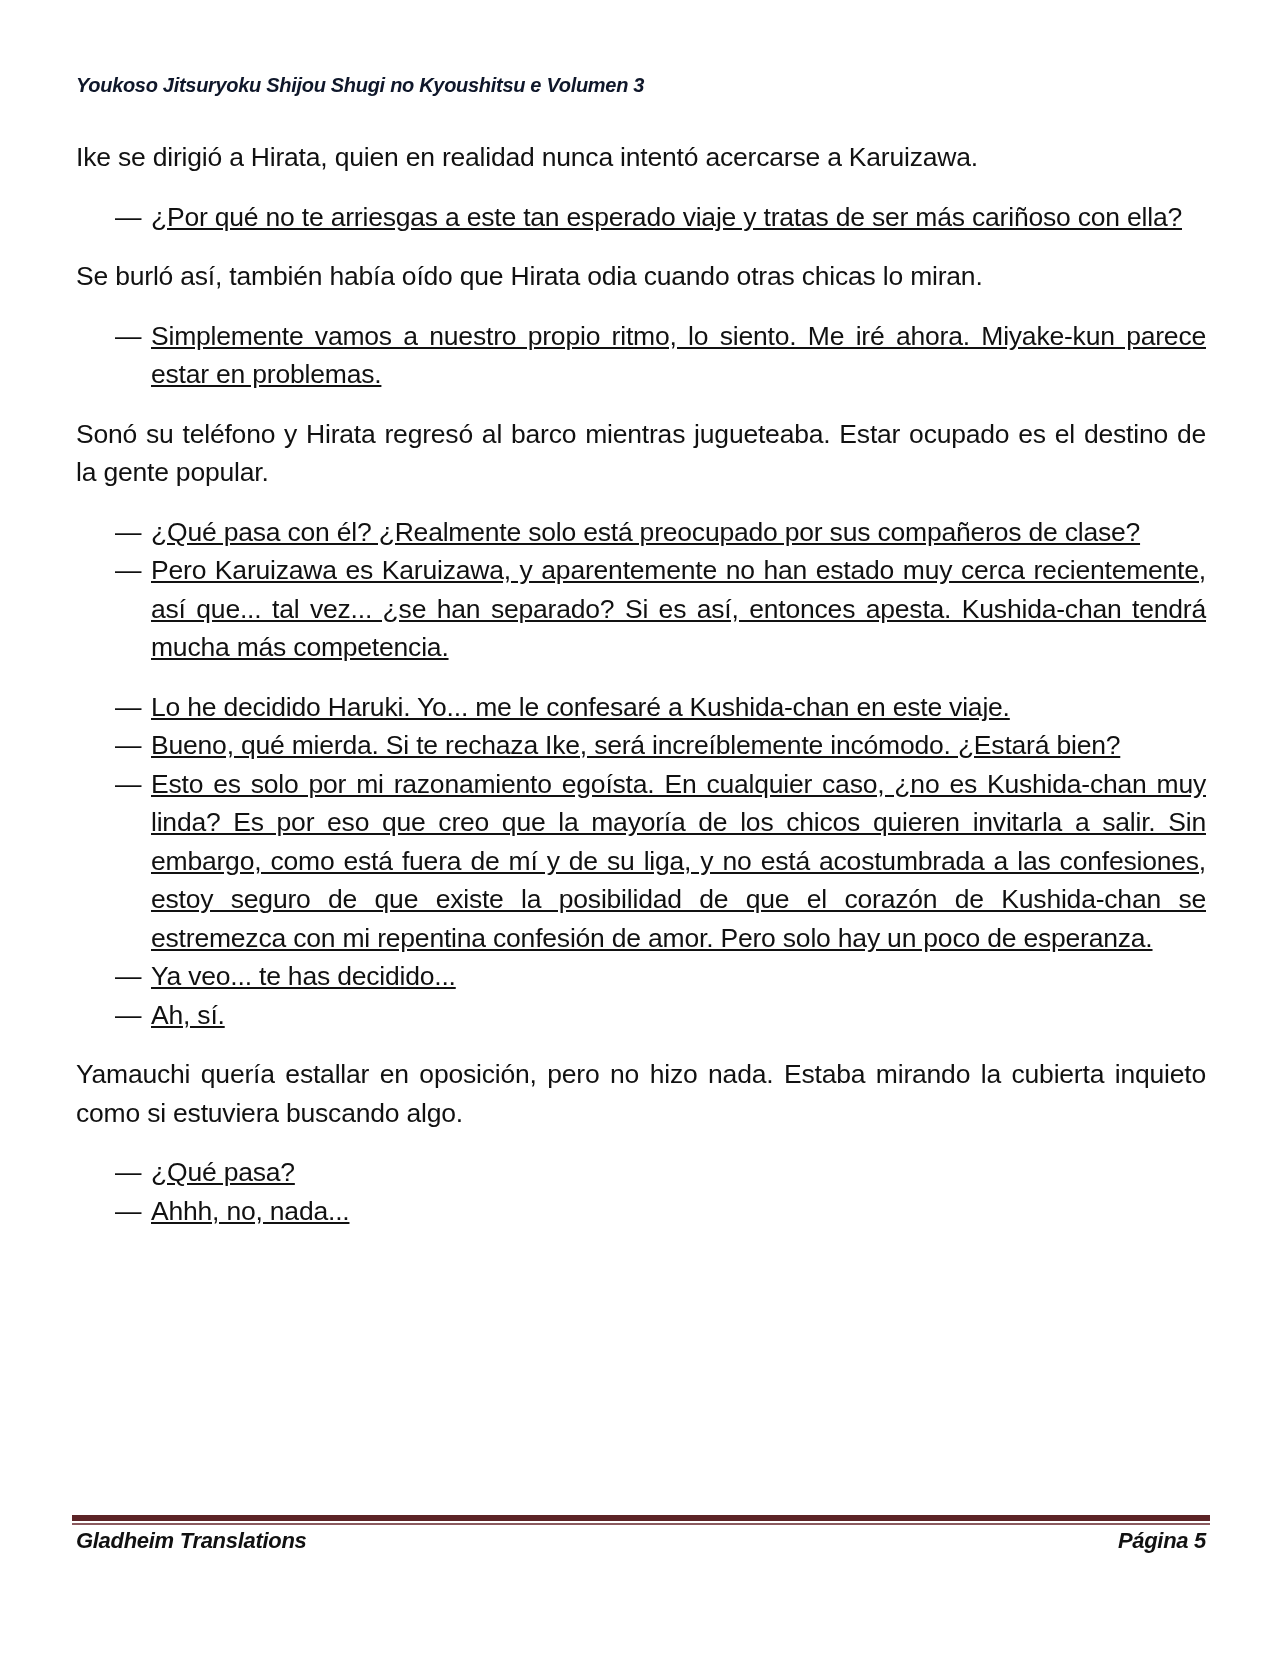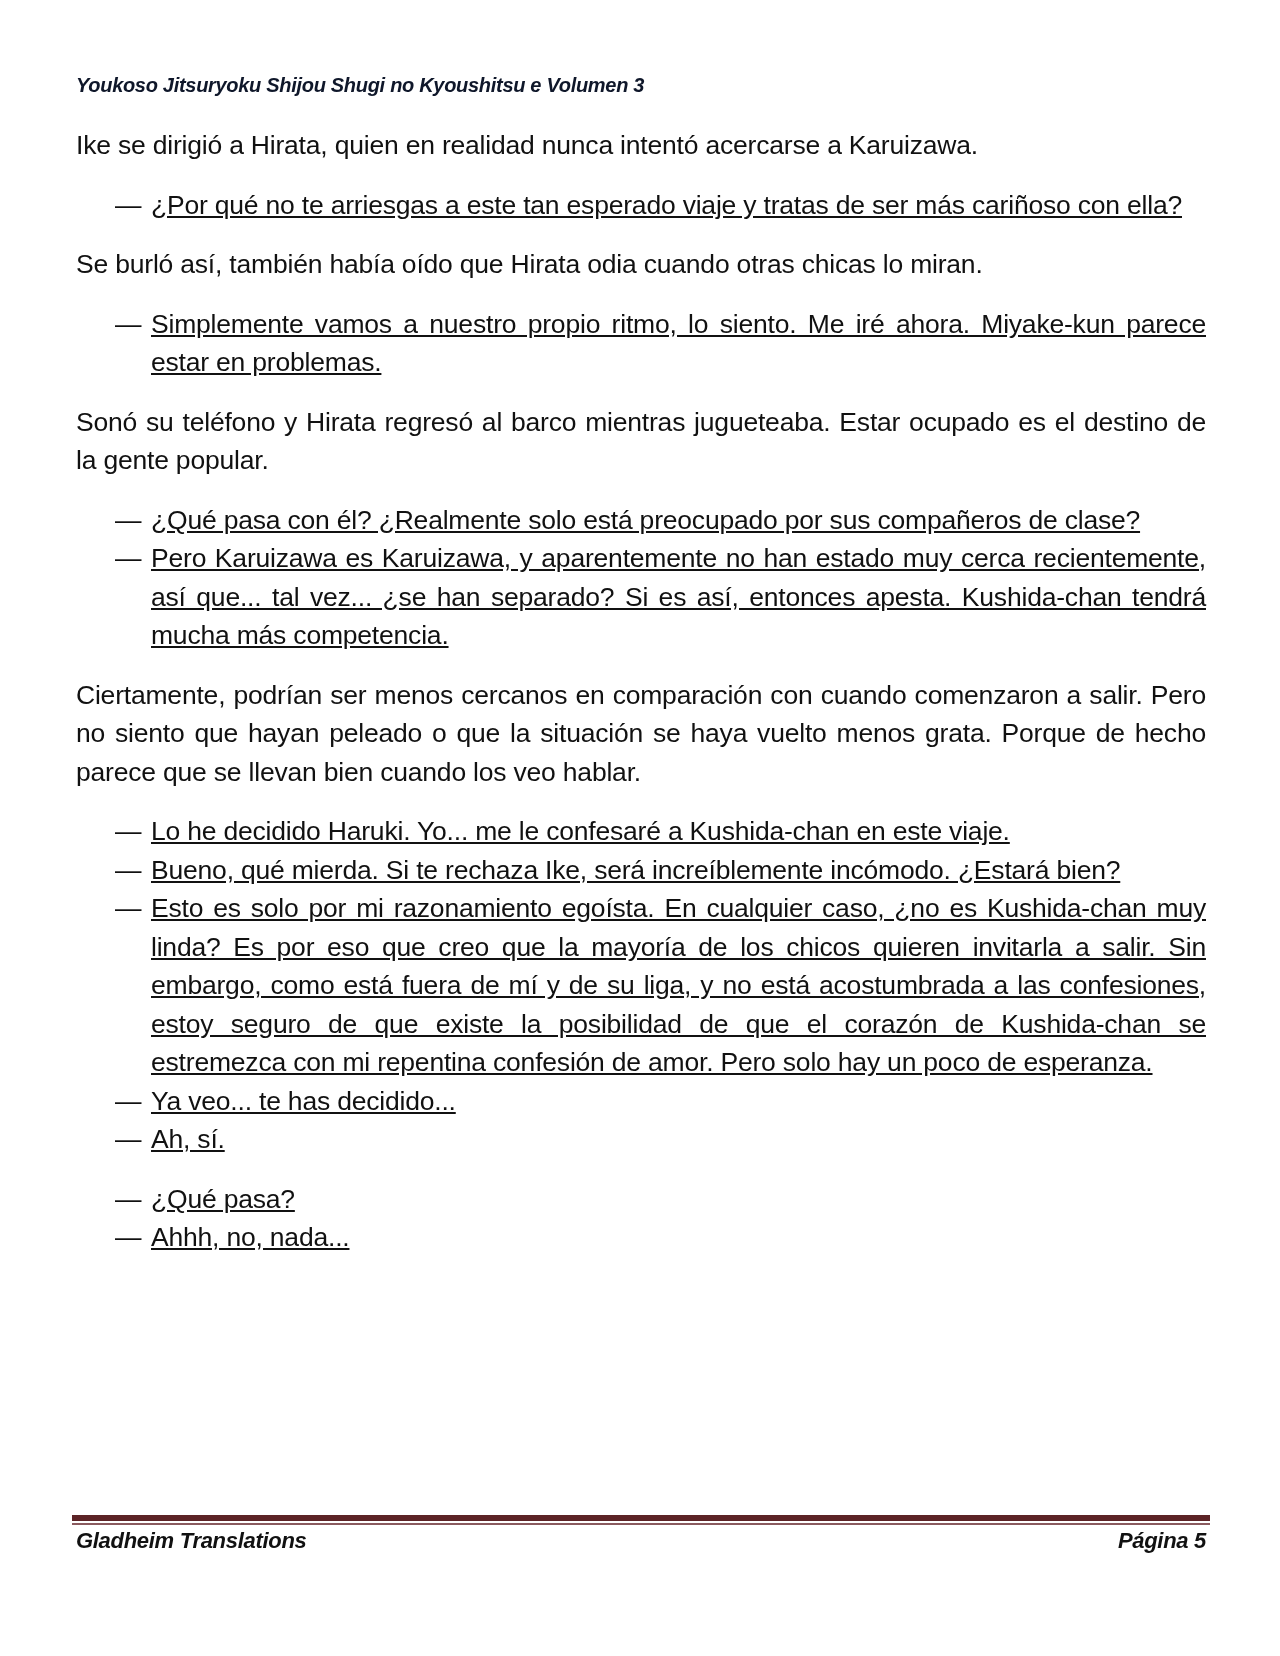--- a/index.html
+++ b/index.html
@@ -2,21 +2,21 @@
 <html><head>
 <meta charset="utf-8">
 <style>
   html, body { margin: 0; padding: 0; background: #ffffff; }
   body { width: 1280px; height: 1656px; position: relative; overflow: hidden;
          font-family: "Liberation Sans", "DejaVu Sans", sans-serif; color: #111; }
   .page-header { position: absolute; left: 76px; top: 74px; font-size: 20px; font-weight: bold;
                  font-style: italic; letter-spacing: -0.3px; color: #0f172a; }
   .content { position: absolute; left: 76px; top: 126px; width: 1130px; font-size: 26.5px;
              line-height: 38.5px; letter-spacing: -0.2px; }
-  .para { margin: 0 0 21px 0; text-align: justify; }
+  .para { margin: 12px 0 21px 0; text-align: justify; }
   .dialogue-group { margin: 0 0 21px 0; }
   .dialogue { display: flex; text-align: justify; }
   .dash { width: 75px; flex: 0 0 75px; text-align: right; padding-right: 0; box-sizing: border-box; }
   .dash span { display: inline-block; width: 36px; text-align: left; }
   .dtext { flex: 1 1 auto; text-align: justify; text-decoration: underline; }
   .rule { position: absolute; left: 72px; width: 1138px; }
   .rule-a { top: 1515px; height: 6px; background: #5c2326; }
   .rule-b { top: 1523px; height: 2px; background: #8a5a5e; }
   .page-footer { position: absolute; top: 1528px; left: 76px; width: 1130px; display: flex;
                  justify-content: space-between; font-size: 22px; font-weight: bold; font-style: italic;
@@ -52,21 +52,20 @@
     <div class="dialogue">
       <div class="dash"><span>—</span></div>
       <div class="dtext">¿Qué pasa con él? ¿Realmente solo está preocupado por sus compañeros de clase?</div>
     </div>
     <div class="dialogue">
       <div class="dash"><span>—</span></div>
       <div class="dtext">Pero Karuizawa es Karuizawa, y aparentemente no han estado muy cerca recientemente, así que... tal vez... ¿se han separado? Si es así, entonces apesta. Kushida-chan tendrá mucha más competencia.</div>
     </div>
   </div>
 
-  <p class="para">Ciertamente, podrían ser menos cercanos en comparación con cuando comenzaron a salir. Pero no siento que hayan peleado o que la situación se haya vuelto menos grata. Porque de hecho parece que se llevan bien cuando los veo hablar.</p>
 
   <div class="dialogue-group">
     <div class="dialogue">
       <div class="dash"><span>—</span></div>
       <div class="dtext">Lo he decidido Haruki. Yo... me le confesaré a Kushida-chan en este viaje.</div>
     </div>
     <div class="dialogue">
       <div class="dash"><span>—</span></div>
       <div class="dtext">Bueno, qué mierda. Si te rechaza Ike, será increíblemente incómodo. ¿Estará bien?</div>
     </div>
@@ -77,20 +76,21 @@
     <div class="dialogue">
       <div class="dash"><span>—</span></div>
       <div class="dtext">Ya veo... te has decidido...</div>
     </div>
     <div class="dialogue">
       <div class="dash"><span>—</span></div>
       <div class="dtext">Ah, sí.</div>
     </div>
   </div>
 
+  <p class="para">Yamauchi quería estallar en oposición, pero no hizo nada. Estaba mirando la cubierta inquieto como si estuviera buscando algo.</p>
 
   <div class="dialogue-group">
     <div class="dialogue">
       <div class="dash"><span>—</span></div>
       <div class="dtext">¿Qué pasa?</div>
     </div>
     <div class="dialogue">
       <div class="dash"><span>—</span></div>
       <div class="dtext">Ahhh, no, nada...</div>
     </div>

